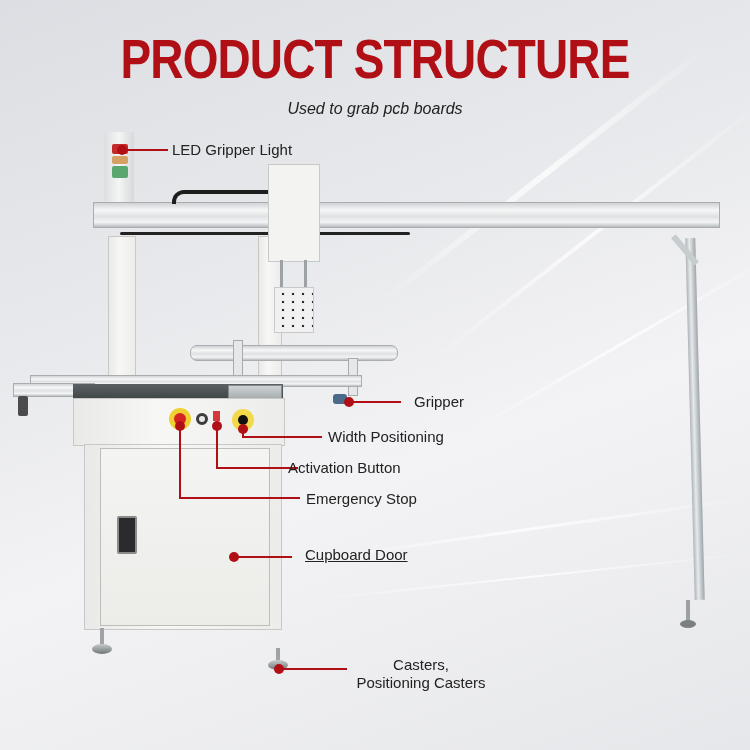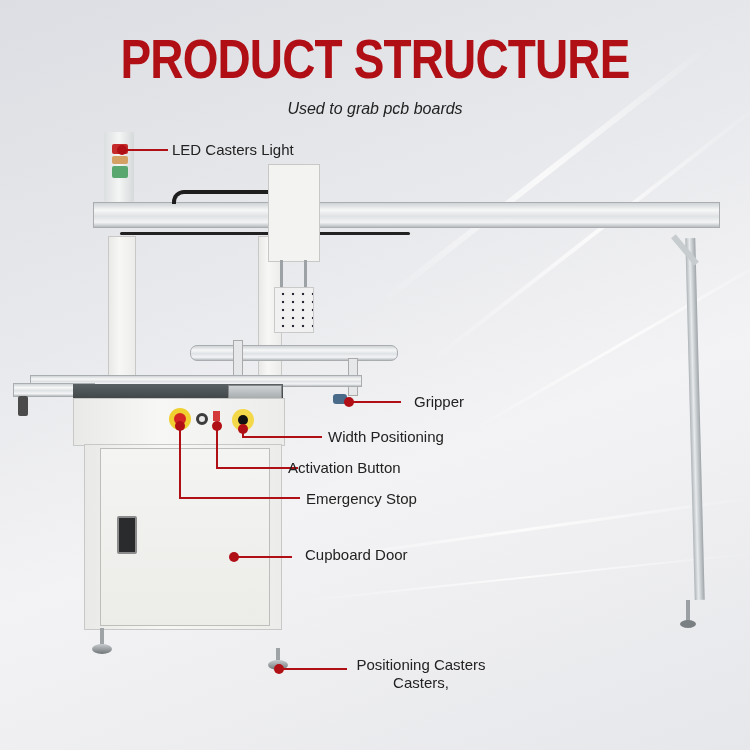--- a/index.html
+++ b/index.html
@@ -87,21 +87,21 @@
 
   <div class="m" style="left:100px;top:628px;width:4px;height:18px;background:#9ea3a6;"></div>
   <div class="m" style="left:92px;top:644px;width:20px;height:10px;border-radius:50%;background:linear-gradient(180deg,#c7cbcd,#6f7477);"></div>
   <div class="m" style="left:276px;top:648px;width:4px;height:14px;background:#9ea3a6;"></div>
   <div class="m" style="left:268px;top:660px;width:20px;height:10px;border-radius:50%;background:linear-gradient(180deg,#c7cbcd,#6f7477);"></div>
 </div>
 
 <div>
   <div class="dot" style="left:117px;top:145px;"></div>
   <div class="ln hl" style="left:122px;top:149px;width:46px;"></div>
-  <div class="label" style="left:172px;top:141px;">LED Casters Light</div>
+  <div class="label" style="left:172px;top:141px;">LED Gripper Light</div>
 </div>
 
 <div>
   <div class="dot" style="left:344px;top:397px;"></div>
   <div class="ln hl" style="left:349px;top:401px;width:52px;"></div>
   <div class="label" style="left:406px;top:393px;margin-left:8px;">Gripper</div>
 </div>
 
 <div>
   <div class="dot" style="left:238px;top:424px;"></div>
@@ -120,23 +120,23 @@
 <div>
   <div class="dot" style="left:175px;top:421px;"></div>
   <div class="ln vl" style="left:179px;top:426px;height:72px;"></div>
   <div class="ln hl" style="left:179px;top:497px;width:121px;"></div>
   <div class="label" style="left:306px;top:490px;">Emergency Stop</div>
 </div>
 
 <div>
   <div class="dot" style="left:229px;top:552px;"></div>
   <div class="ln hl" style="left:234px;top:556px;width:58px;"></div>
-  <div class="label" style="left:305px;top:546px;">Cupboard Door</div>
+  <div class="label" style="left:305px;top:546px;text-decoration:underline;">Cupboard Door</div>
 </div>
 
 <div>
   <div class="dot" style="left:274px;top:664px;"></div>
   <div class="ln hl" style="left:279px;top:668px;width:68px;"></div>
   <div class="label" style="left:351px;top:656px;text-align:center;width:140px;">
+    <div>Casters,</div>
     <div>Positioning Casters</div>
-    <div>Casters,</div>
   </div>
 </div>
 
 </body></html>

